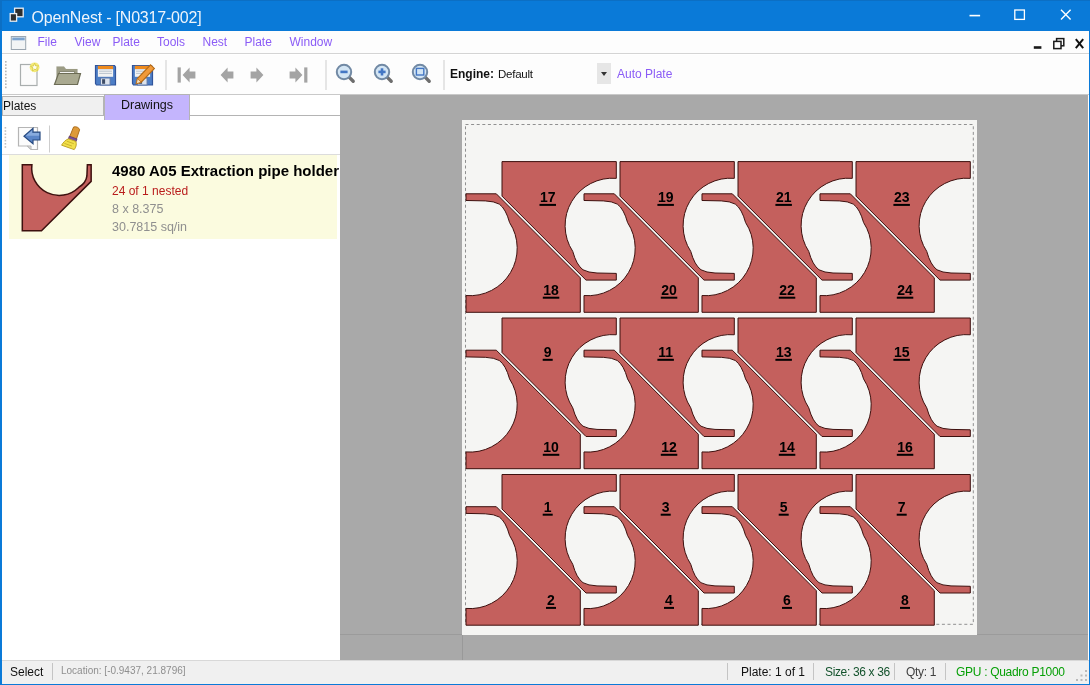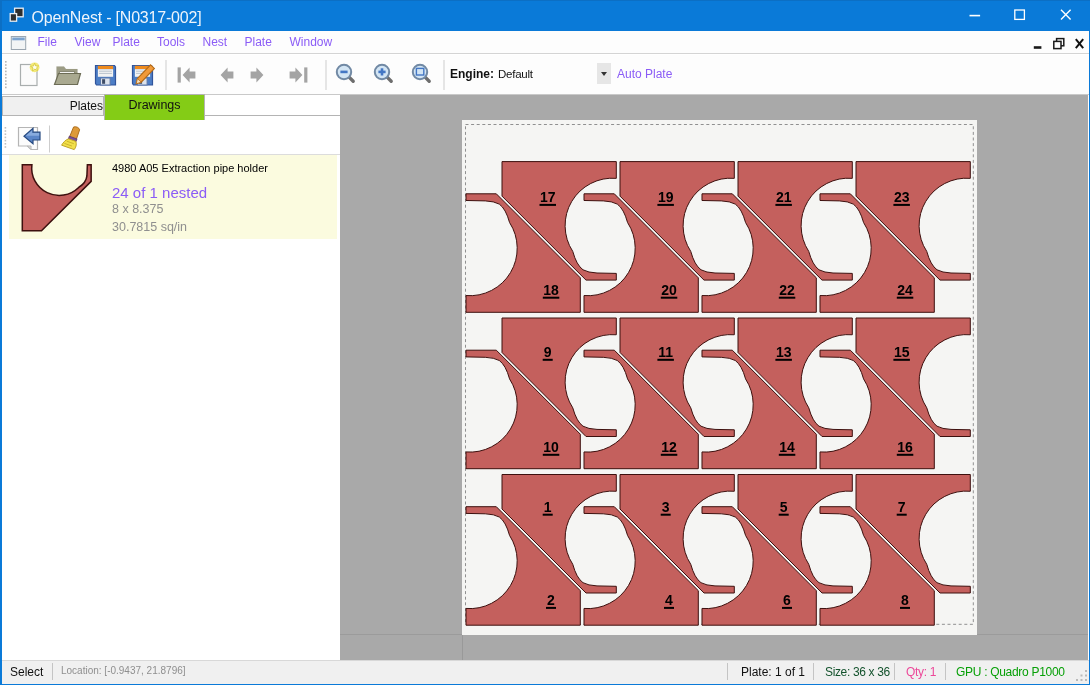--- a/index.html
+++ b/index.html
@@ -201,22 +201,22 @@
 <rect x="316.7" y="393.7" width="10" height="2" fill="#000"></rect>
 <text x="325.0" y="485.3" text-anchor="middle" font-size="14" font-weight="bold" fill="#000">6</text>
 <rect x="320.0" y="486.9" width="10" height="2" fill="#000"></rect>
 <text x="439.7" y="392.1" text-anchor="middle" font-size="14" font-weight="bold" fill="#000">7</text>
 <rect x="434.7" y="393.7" width="10" height="2" fill="#000"></rect>
 <text x="443.0" y="485.3" text-anchor="middle" font-size="14" font-weight="bold" fill="#000">8</text>
 <rect x="438.0" y="486.9" width="10" height="2" fill="#000"></rect>
 </svg>
 
 <div class="abs" style="left:0;top:115px;width:340px;height:1px;background:#b4b4b4"></div>
-<div class="abs" style="left:2px;top:96px;width:102px;height:19.5px;background:#f0f0f0;border:1px solid #b4b4b4;font-size:12px;color:#111;text-align:right;line-height:19px">Plates</div>
-<div class="abs" style="left:104px;top:93.5px;width:101px;height:26.5px;background:#84cc16;border:1px solid #b4b4b4;border-bottom:none;font-size:12.5px;color:#111;text-align:center;line-height:21px">Drawings</div>
+<div class="abs" style="left:2px;top:96px;width:102px;height:19.5px;background:#f0f0f0;border:1px solid #b4b4b4;font-size:12px;color:#111;text-align:left;line-height:19px">Plates</div>
+<div class="abs" style="left:104px;top:93.5px;width:86px;height:26.5px;background:#c4b5fd;border:1px solid #b4b4b4;border-bottom:none;font-size:12.5px;color:#111;text-align:center;line-height:21px">Drawings</div>
 
 <svg class="abs" style="left:0;top:120px" width="340" height="34">
 <rect x="4.6" y="7.0" width="1.6" height="1.6" fill="#c0c0c0"></rect>
 <rect x="4.6" y="10.2" width="1.6" height="1.6" fill="#c0c0c0"></rect>
 <rect x="4.6" y="13.4" width="1.6" height="1.6" fill="#c0c0c0"></rect>
 <rect x="4.6" y="16.6" width="1.6" height="1.6" fill="#c0c0c0"></rect>
 <rect x="4.6" y="19.8" width="1.6" height="1.6" fill="#c0c0c0"></rect>
 <rect x="4.6" y="23.0" width="1.6" height="1.6" fill="#c0c0c0"></rect>
 <rect x="4.6" y="26.2" width="1.6" height="1.6" fill="#c0c0c0"></rect>
 <g>
@@ -234,35 +234,35 @@
 </g>
 </svg>
 
 <div class="abs" style="left:0;top:153.5px;width:340px;height:1px;background:#dcdcdc"></div>
 <div class="abs" style="left:9px;top:154.5px;width:328px;height:84px;background:#fbfbdf"></div>
 <svg class="abs" style="left:21px;top:160px" width="80" height="72">
   <g transform="translate(1.3 4.8) scale(0.581 0.577)">
     <path d="M0 0 L16.5 0 A47.4 47.4 0 0 0 97 39.3 Q110 31.3 111.2 19.3 L112 0 L118.5 0 L118.5 28.7 L33 114.3 L0 114.3 Z" fill="#c4605d" stroke="#3d100e" stroke-width="2.6"></path>
   </g>
 </svg>
-<div class="abs" style="left:112px;top:161.5px;font-size:11px;font-weight:normal;color:#000">4980 A05 Extraction pipe holder</div>
-<div class="abs" style="left:112px;top:184px;font-size:15px;color:#8b5cf6">24 of 1 nested</div>
+<div class="abs" style="left:112px;top:161.5px;font-size:15px;font-weight:bold;color:#000">4980 A05 Extraction pipe holder</div>
+<div class="abs" style="left:112px;top:184px;font-size:12px;color:#b91c1c">24 of 1 nested</div>
 <div class="abs" style="left:112px;top:202px;font-size:12.5px;color:#8f8f8f">8 x 8.375</div>
 <div class="abs" style="left:112px;top:220px;font-size:12.5px;color:#8f8f8f">30.7815 sq/in</div>
 
 <div class="abs" style="left:0;top:660px;width:1090px;height:23.5px;background:#f0f0f0;border-top:1px solid #d8d8d8"></div>
 <div class="abs" style="left:10px;top:665px;font-size:12px;color:#111">Select</div>
 <div class="abs" style="left:52px;top:663px;width:1px;height:17px;background:#c4c4c4"></div>
 <div class="abs" style="left:61px;top:665px;font-size:10px;color:#8f8f8f">Location: [-0.9437, 21.8796]</div>
 <div class="abs" style="left:727px;top:663px;width:1px;height:17px;background:#c4c4c4"></div>
 <div class="abs" style="left:741px;top:665px;font-size:12px;color:#111">Plate: 1 of 1</div>
 <div class="abs" style="left:813px;top:663px;width:1px;height:17px;background:#c4c4c4"></div>
 <div class="abs" style="left:825px;top:665px;font-size:12px;letter-spacing:-0.35px;color:#14532d">Size: 36 x 36</div>
 <div class="abs" style="left:894px;top:663px;width:1px;height:17px;background:#c4c4c4"></div>
-<div class="abs" style="left:906px;top:665px;font-size:12px;letter-spacing:-0.3px;color:#ec4899">Qty: 1</div>
+<div class="abs" style="left:906px;top:665px;font-size:12px;letter-spacing:-0.3px;color:#404040">Qty: 1</div>
 <div class="abs" style="left:944.5px;top:663px;width:1px;height:17px;background:#c4c4c4"></div>
 <div class="abs" style="left:956px;top:665px;font-size:12px;letter-spacing:-0.3px;color:#07a007">GPU : Quadro P1000</div>
 <svg class="abs" style="left:1074px;top:668px" width="16" height="16">
   <g fill="#b9b9b9">
       <rect x="11" y="11" width="2" height="2"></rect>
       <rect x="11" y="6.5" width="2" height="2"></rect>
       <rect x="6.5" y="11" width="2" height="2"></rect>
       <rect x="11" y="2" width="2" height="2"></rect>
       <rect x="6.5" y="6.5" width="2" height="2"></rect>
       <rect x="2" y="11" width="2" height="2"></rect>

